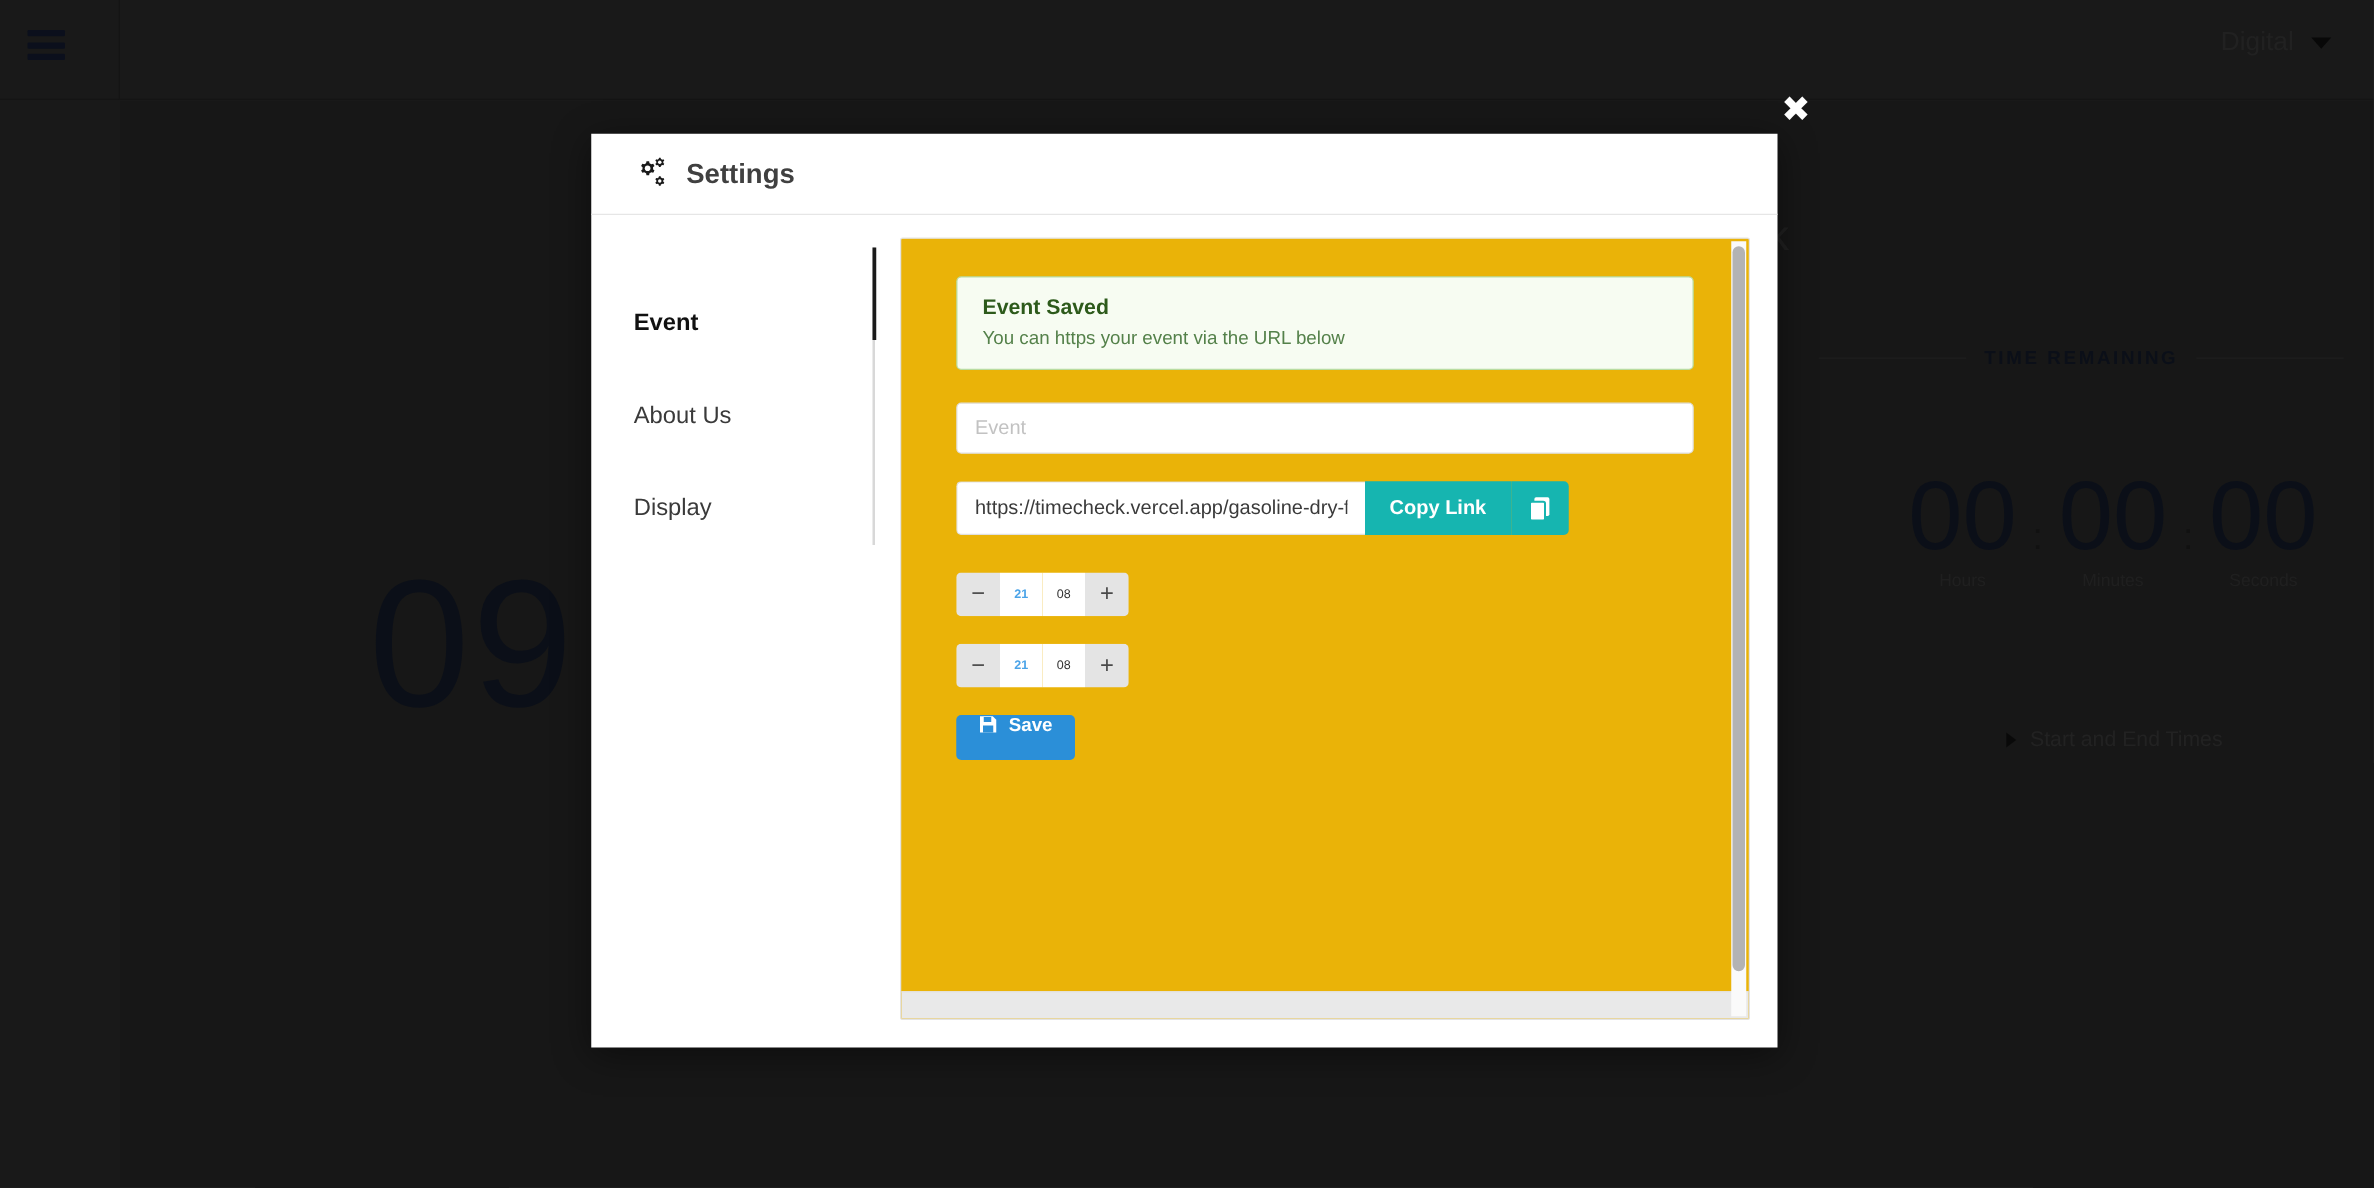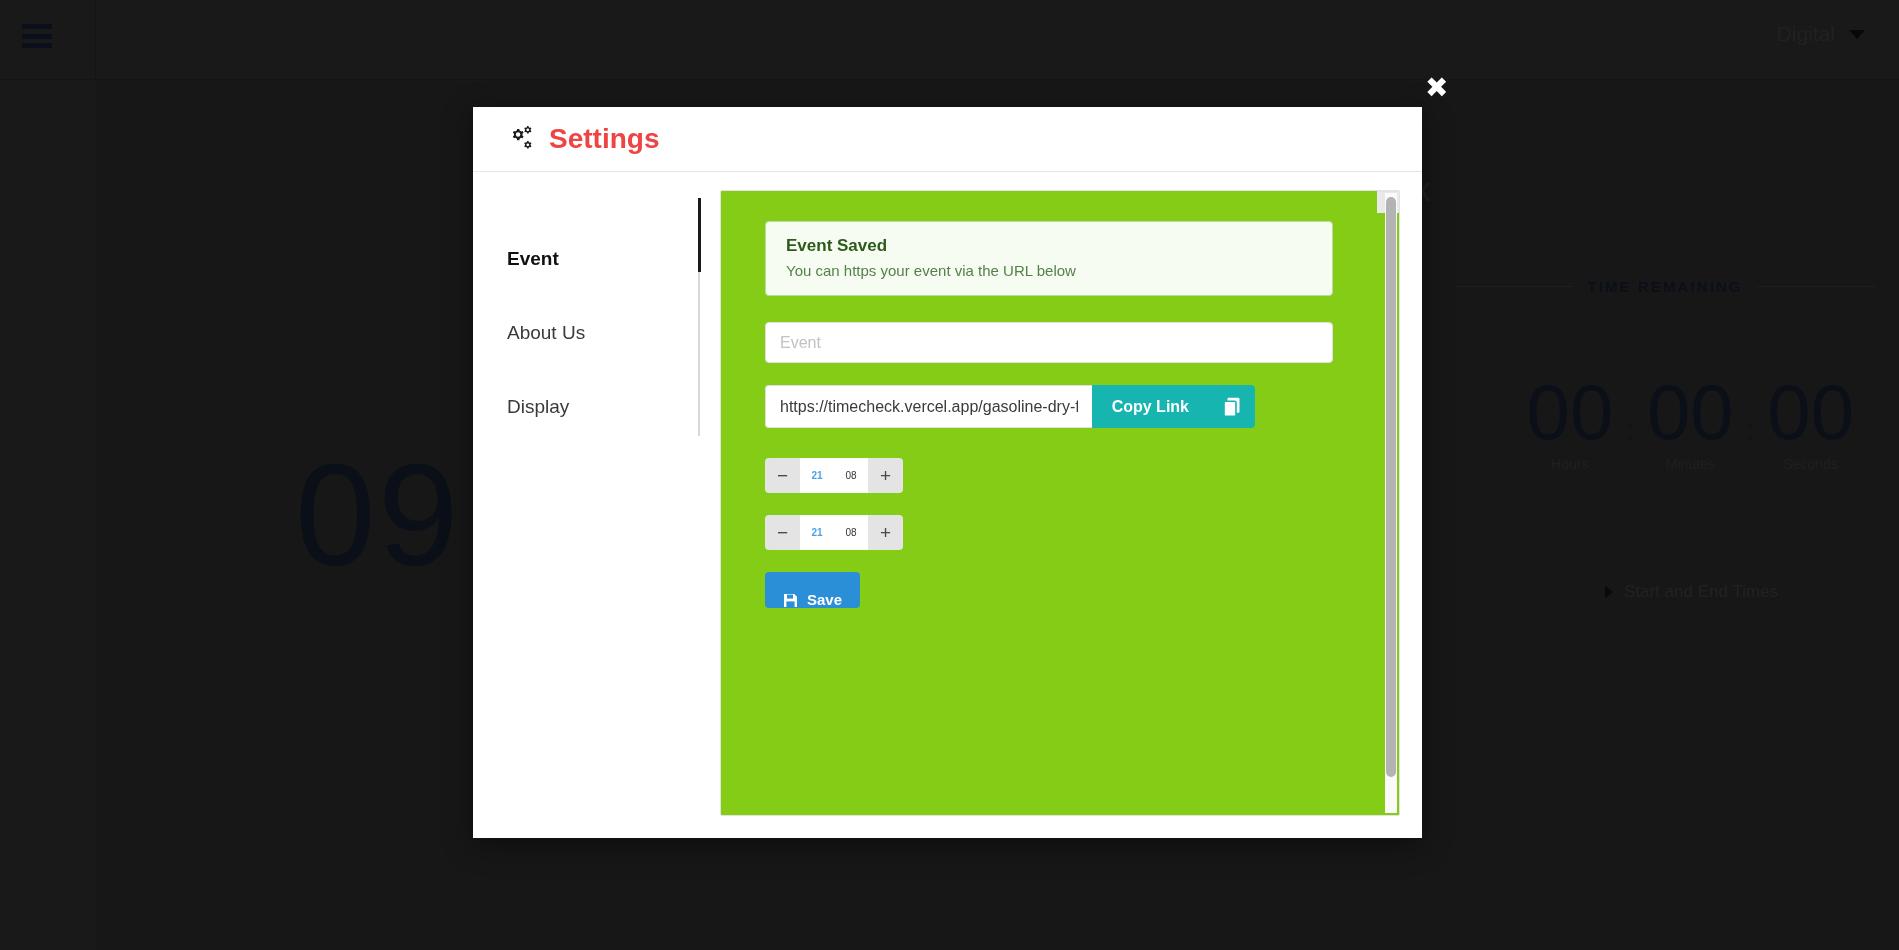--- a/index.html
+++ b/index.html
@@ -126,21 +126,21 @@
     box-shadow: 0 6px 28px rgba(0,0,0,.45);
     display: flex; flex-direction: column;
   }
   #modal-header {
     height: 65px; flex: 0 0 65px;
     border-bottom: 1px solid #e6e6e6;
     display: flex; align-items: center; padding-left: 30px; gap: 16px;
   }
   #gears-icon { width: 30px; height: 28px; display: block; }
   #modal-title {
-    font-size: 28px; font-weight: bold; color: #ef4444;
+    font-size: 22px; font-weight: bold; color: #404040;
   }
 
   #modal-body {
     flex: 1; display: flex; min-height: 0; padding: 18px 0 0 0;
   }
 
   
   #settings-nav {
     width: 225px; flex: 0 0 225px;
     padding-top: 32px;
@@ -166,23 +166,23 @@
   
   #content-wrap {
     flex: 1; min-width: 0;
     padding: 0 22px 22px 22px;
     display: flex;
   }
   #content-panel {
     flex: 1;
     border: 1px solid #e3e3e3;
     border-radius: 2px;
-    background: #84cc16;
+    background: #eab308;
     position: relative;
-    display: flex; flex-direction: row;
+    display: flex; flex-direction: column;
     overflow: hidden;
   }
   #content-scroll {
     flex: 1; overflow: hidden;
     padding: 30px 44px 0 44px;
   }
   
   #scrollbar-track {
     position: absolute; right: 2px; top: 2px; bottom: 2px;
     width: 12px; background: #fafafa;
@@ -279,21 +279,21 @@
   .step-val {
     width: 34px; background: #fff;
     display: flex; align-items: center; justify-content: center;
     font-size: 10px; cursor: pointer;
   }
   .step-val.sel { color: #4aa3e8; font-weight: bold; }
   .step-val.unsel { color: #333; }
 
   
   #save-btn {
-    display: inline-flex; align-items: flex-end; gap: 9px;
+    display: inline-flex; align-items: flex-start; gap: 9px;
     background: #2b8fd8; color: #fff; border: none;
     height: 36px; padding: 0 18px; border-radius: 4px;
     font-size: 15px; font-weight: bold; cursor: pointer;
     font-family: "Liberation Sans", sans-serif;
     margin-bottom: 34px;
   }
 </style>
 </head>
 <body>
 

